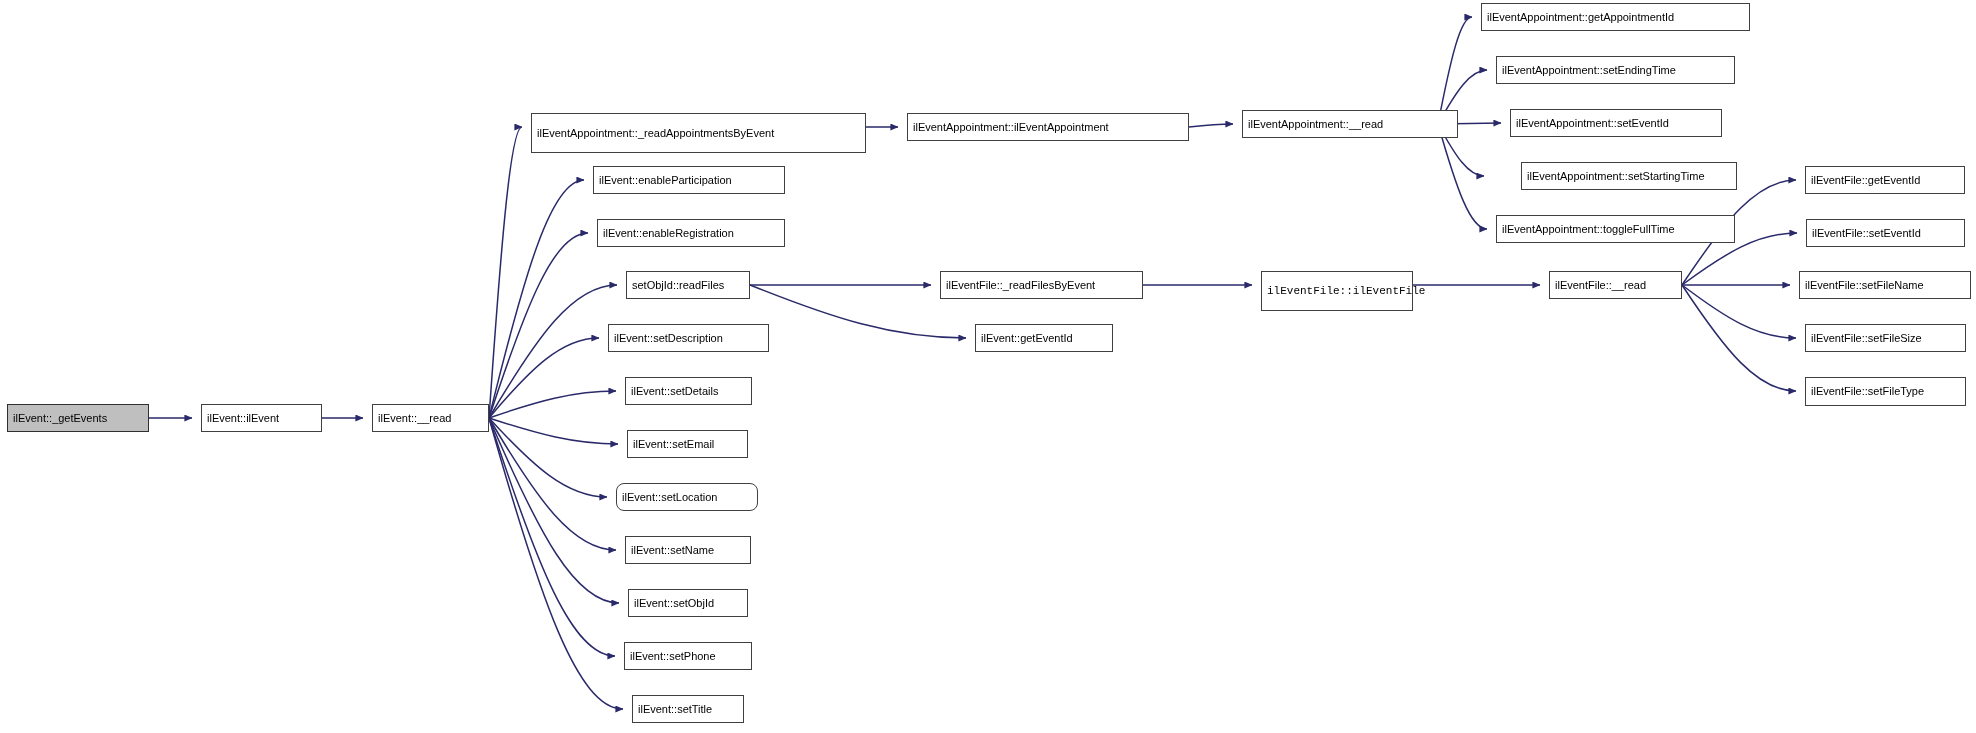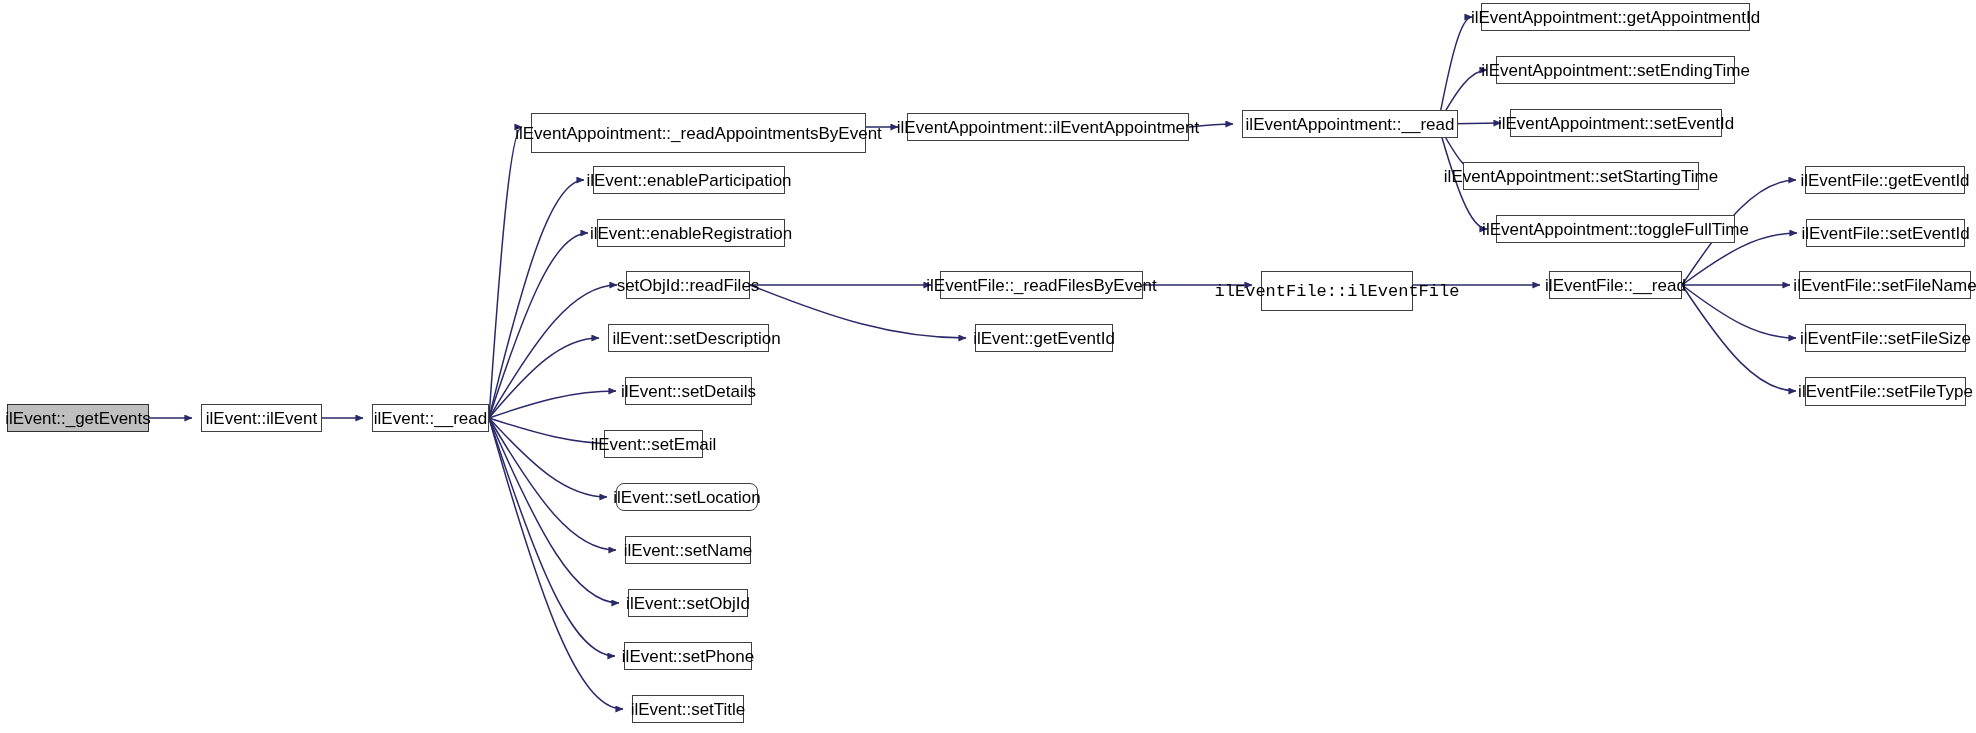--- a/index.html
+++ b/index.html
@@ -21,25 +21,24 @@
     top: 0;
     width: 1976px;
     height: 733px;
   }
   .gnode {
     position: absolute;
     box-sizing: border-box;
     border: 1px solid #404040;
     background: #ffffff;
     color: #000000;
-    font-size: 17px;
+    font-size: 11px;
     line-height: 1;
     display: flex;
     align-items: center;
-    justify-content: center;
     white-space: nowrap;
     letter-spacing: 0px;
     z-index: 3;
   }
   .gnode.highlight {
     background: #bfbfbf;
     border-color: #303030;
   }
   .gnode .lbl {
     display: block;
@@ -102,27 +101,27 @@
       </div>
       <div class="gnode" style="left: 593px; top: 166px; width: 192px; height: 28px;">
         <span class="lbl">ilEvent::enableParticipation</span>
       </div>
       <div class="gnode" style="left: 597px; top: 219px; width: 188px; height: 28px;">
         <span class="lbl">ilEvent::enableRegistration</span>
       </div>
       <div class="gnode" style="left: 626px; top: 271px; width: 124px; height: 28px;">
         <span class="lbl">setObjId::readFiles</span>
       </div>
-      <div class="gnode" style="left: 608px; top: 324px; width: 161px; height: 28px; padding-left: 16px;">
+      <div class="gnode" style="left: 608px; top: 324px; width: 161px; height: 28px;">
         <span class="lbl">ilEvent::setDescription</span>
       </div>
       <div class="gnode" style="left: 625px; top: 377px; width: 127px; height: 28px;">
         <span class="lbl">ilEvent::setDetails</span>
       </div>
-      <div class="gnode" style="left: 604px; top: 430px; width: 99px; height: 28px;">
+      <div class="gnode" style="left: 627px; top: 430px; width: 121px; height: 28px;">
         <span class="lbl">ilEvent::setEmail</span>
       </div>
       <div class="gnode" style="left: 616px; top: 483px; width: 142px; height: 28px; border-radius: 8px;">
         <span class="lbl">ilEvent::setLocation</span>
       </div>
       <div class="gnode" style="left: 625px; top: 536px; width: 126px; height: 28px;">
         <span class="lbl">ilEvent::setName</span>
       </div>
       <div class="gnode" style="left: 628px; top: 589px; width: 120px; height: 28px;">
         <span class="lbl">ilEvent::setObjId</span>
@@ -150,21 +149,21 @@
       </div>
       <div class="gnode" style="left: 1481px; top: 3px; width: 269px; height: 28px;">
         <span class="lbl">ilEventAppointment::getAppointmentId</span>
       </div>
       <div class="gnode" style="left: 1496px; top: 56px; width: 239px; height: 28px;">
         <span class="lbl">ilEventAppointment::setEndingTime</span>
       </div>
       <div class="gnode" style="left: 1510px; top: 109px; width: 212px; height: 28px;">
         <span class="lbl">ilEventAppointment::setEventId</span>
       </div>
-      <div class="gnode" style="left: 1463px; top: 162px; width: 236px; height: 28px;">
+      <div class="gnode" style="left: 1521px; top: 162px; width: 216px; height: 28px;">
         <span class="lbl">ilEventAppointment::setStartingTime</span>
       </div>
       <div class="gnode" style="left: 1496px; top: 215px; width: 239px; height: 28px;">
         <span class="lbl">ilEventAppointment::toggleFullTime</span>
       </div>
       <div class="gnode" style="left: 1549px; top: 271px; width: 133px; height: 28px;">
         <span class="lbl">ilEventFile::__read</span>
       </div>
       <div class="gnode" style="left: 1805px; top: 166px; width: 160px; height: 28px;">
         <span class="lbl">ilEventFile::getEventId</span>

